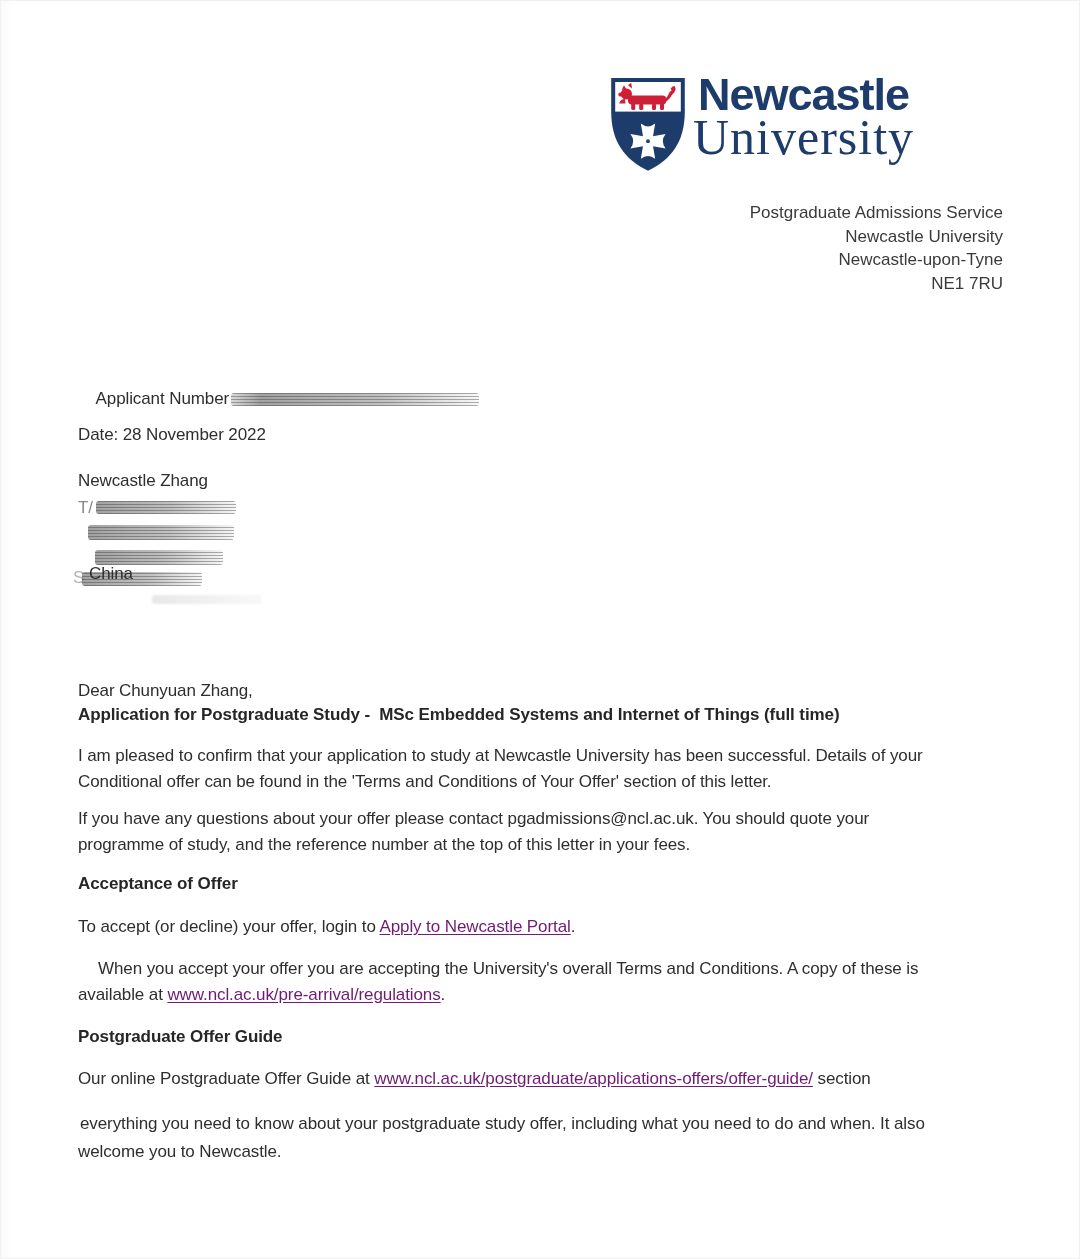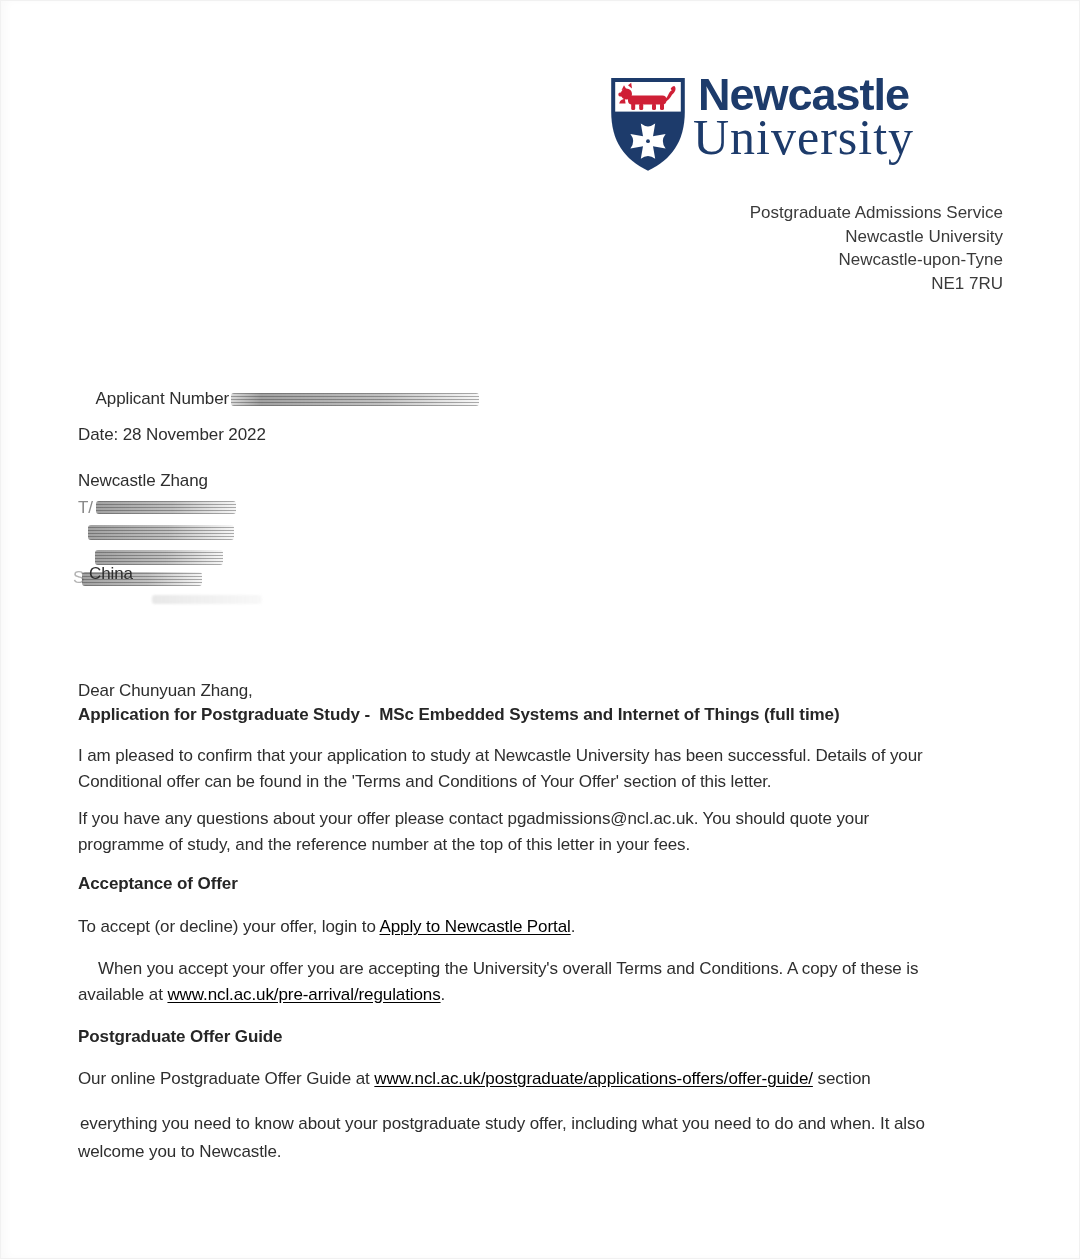--- a/index.html
+++ b/index.html
@@ -31,21 +31,21 @@
 
   
   .sender {
     position: absolute; top: 201px; right: 77px;
     text-align: right; font-size: 17px; line-height: 23.5px; color: #3a3a3a;
   }
 
   
   .line { font-size: 17px; letter-spacing: -0.1px; line-height: 26px; color: #2e2e2e; }
   .bold { font-weight: bold; color: #262626; }
-  a.lnk { color: #000000; text-decoration: underline; text-underline-offset: 2px; cursor: pointer; }
+  a.lnk { color: #701a75; text-decoration: underline; text-underline-offset: 2px; cursor: pointer; }
 
   
   .redact {
     position: absolute; border-radius: 3px;
     background:
       repeating-linear-gradient(0deg, rgba(45,45,45,0.38) 0 1px, rgba(255,255,255,0) 1px 3px),
       linear-gradient(90deg, rgba(105,105,105,0.62) 0%, rgba(125,125,125,0.48) 55%, rgba(185,185,185,0.12) 100%);
     filter: blur(0.7px);
   }
   .redact-inline {

